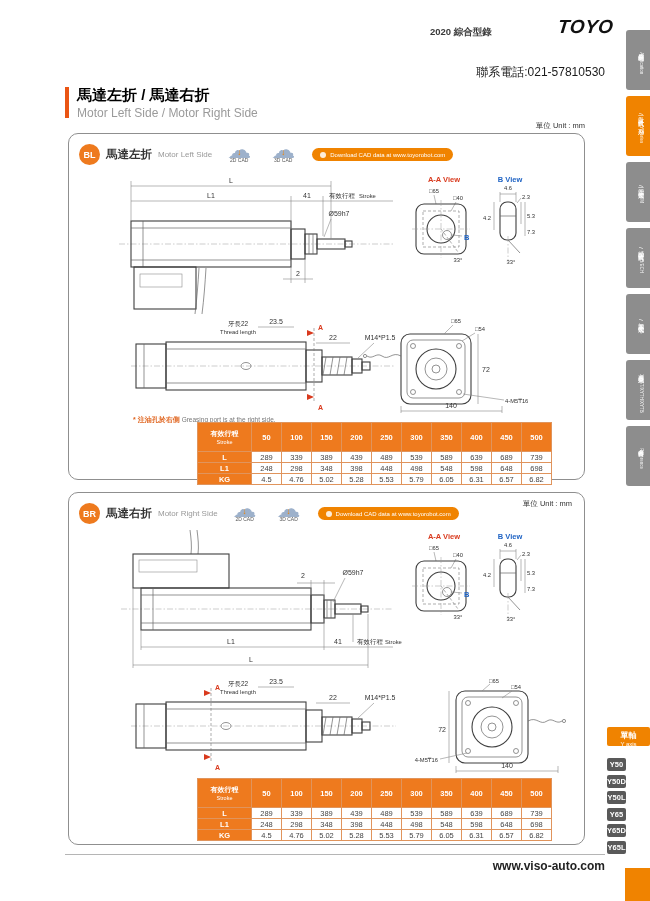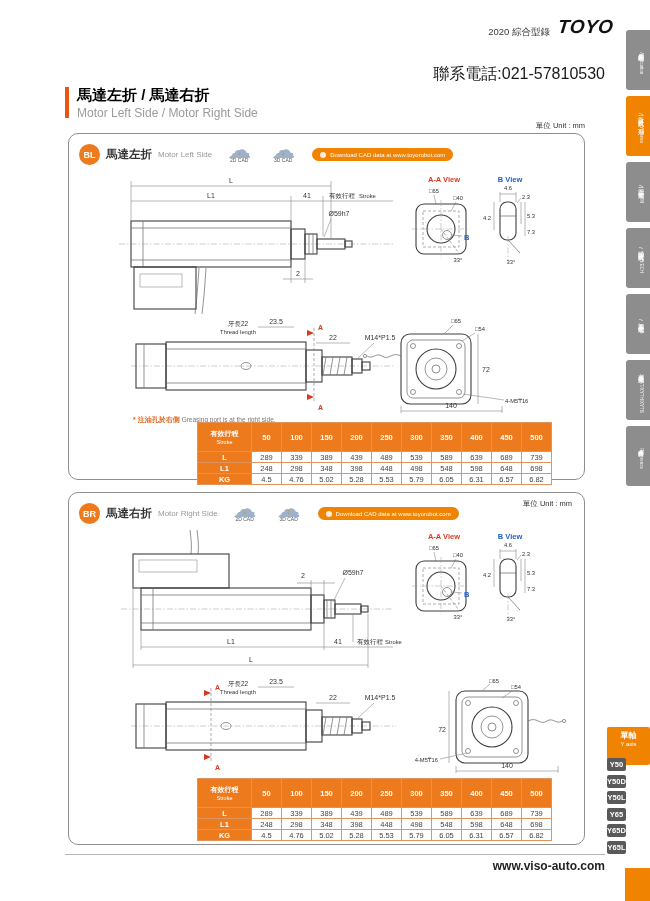--- a/index.html
+++ b/index.html
@@ -1,22 +1,22 @@
 <!DOCTYPE html>
 <html><head>
 <meta charset="utf-8">
 <style>
   *{margin:0;padding:0;box-sizing:border-box}
   html,body{width:650px;height:901px}
   body{position:relative;background:#fff;font-family:"Liberation Sans","DejaVu Sans",sans-serif;overflow:hidden;color:#333}
 
   
-  .cat-label{position:absolute;left:430px;top:26px;width:120px;text-align:right;font-size:9.5px;font-weight:normal;color:#3a3a3a}
+  .cat-label{position:absolute;left:430px;top:26px;width:120px;font-size:9.5px;font-weight:bold;color:#3a3a3a}
   .logo{position:absolute;left:558px;top:16px;font-size:19px;font-weight:bold;font-style:italic;letter-spacing:.5px;color:#111;transform:skewX(-6deg)}
-  .phone{position:absolute;left:370px;top:64px;width:235px;text-align:right;font-size:16px;color:#1a1a1a}
+  .phone{position:absolute;left:370px;top:64px;width:235px;text-align:right;font-size:12px;color:#1a1a1a}
 
   
   .title-bar{position:absolute;left:65px;top:87px;width:4px;height:31px;background:#ea5514}
   .title-zh{position:absolute;left:77px;top:86px;font-size:15px;font-weight:bold;color:#000000}
   .title-en{position:absolute;left:77px;top:106px;font-size:12px;color:#9a9a9a}
 
   .unit-bl{position:absolute;left:430px;top:121px;width:155px;text-align:right;font-size:7.5px;color:#333}
   .unit-br{position:absolute;right:12px;top:6px;font-size:7.5px;color:#333}
 
   
@@ -85,21 +85,21 @@
   
   .footline{position:absolute;left:65px;top:854px;width:540px;height:1px;background:#b5b5b5}
   .foot-url{position:absolute;left:380px;top:859px;width:225px;text-align:right;font-size:12px;font-weight:bold;color:#222}
 
   
   .side-tabs{position:absolute;left:626px;top:30px;width:24px}
   .side-tab{width:24px;height:60px;margin-bottom:6px;background:#8d8d8d;color:#fff;writing-mode:vertical-rl;text-align:center;padding-top:3px;overflow:hidden;border-radius:3px 0 0 3px;cursor:pointer}
   .side-tab.active{background:#f08300}
   .tab-zh{font-size:6px;letter-spacing:.5px}
   .tab-en{font-size:4.5px;opacity:.92}
-  .axis-tab{position:absolute;left:607px;top:727px;width:43px;height:38px;background:#f08300;color:#fff;text-align:center;border-radius:2px;cursor:pointer}
+  .axis-tab{position:absolute;left:607px;top:727px;width:43px;height:19px;background:#f08300;color:#fff;text-align:center;border-radius:2px;cursor:pointer}
   .axis-zh{font-size:8px;font-weight:bold;margin-top:3px}
   .axis-en{font-size:6px}
   .model-tabs{position:absolute;left:607px;top:758px;width:19px}
   .model-tab{height:13px;margin-bottom:3.5px;background:#595959;color:#fff;font-size:7.5px;font-weight:bold;display:flex;align-items:center;justify-content:center;border-radius:2px;cursor:pointer}
   .corner-orange{position:absolute;left:625px;top:868px;width:25px;height:33px;background:#f08300}
 </style>
 </head>
 <body>
 
 <div class="cat-label">2020 綜合型錄</div>

